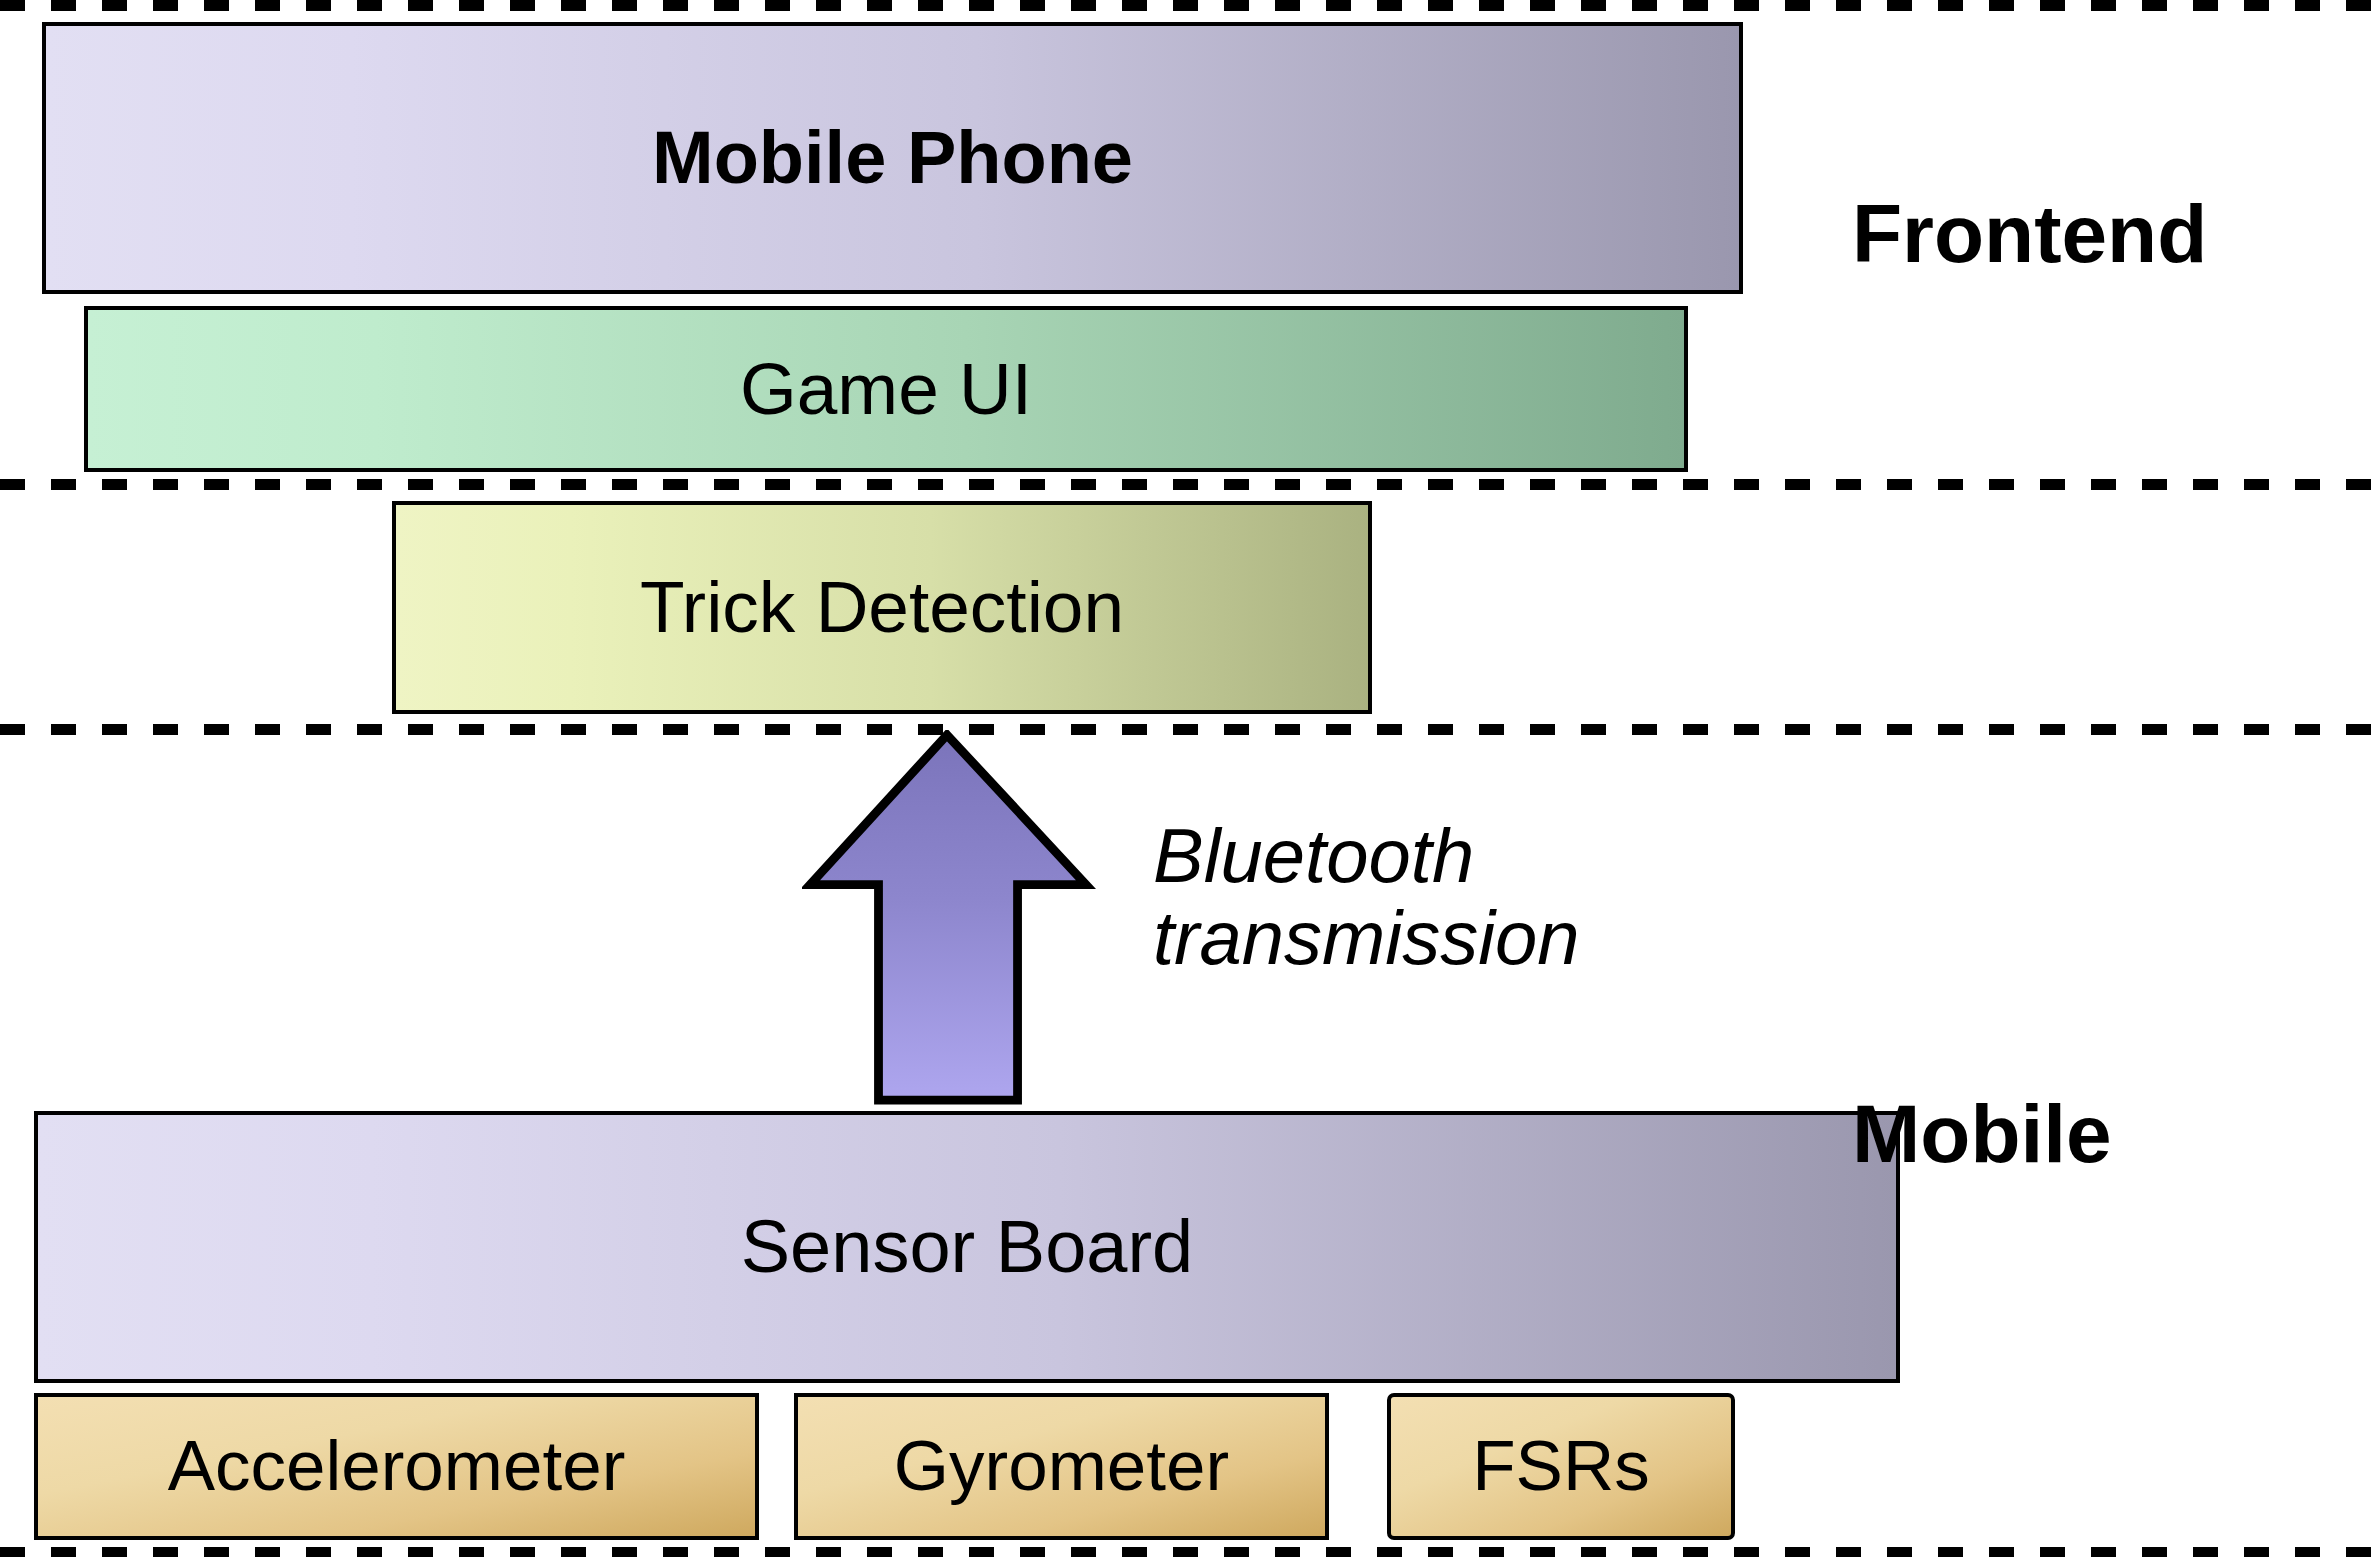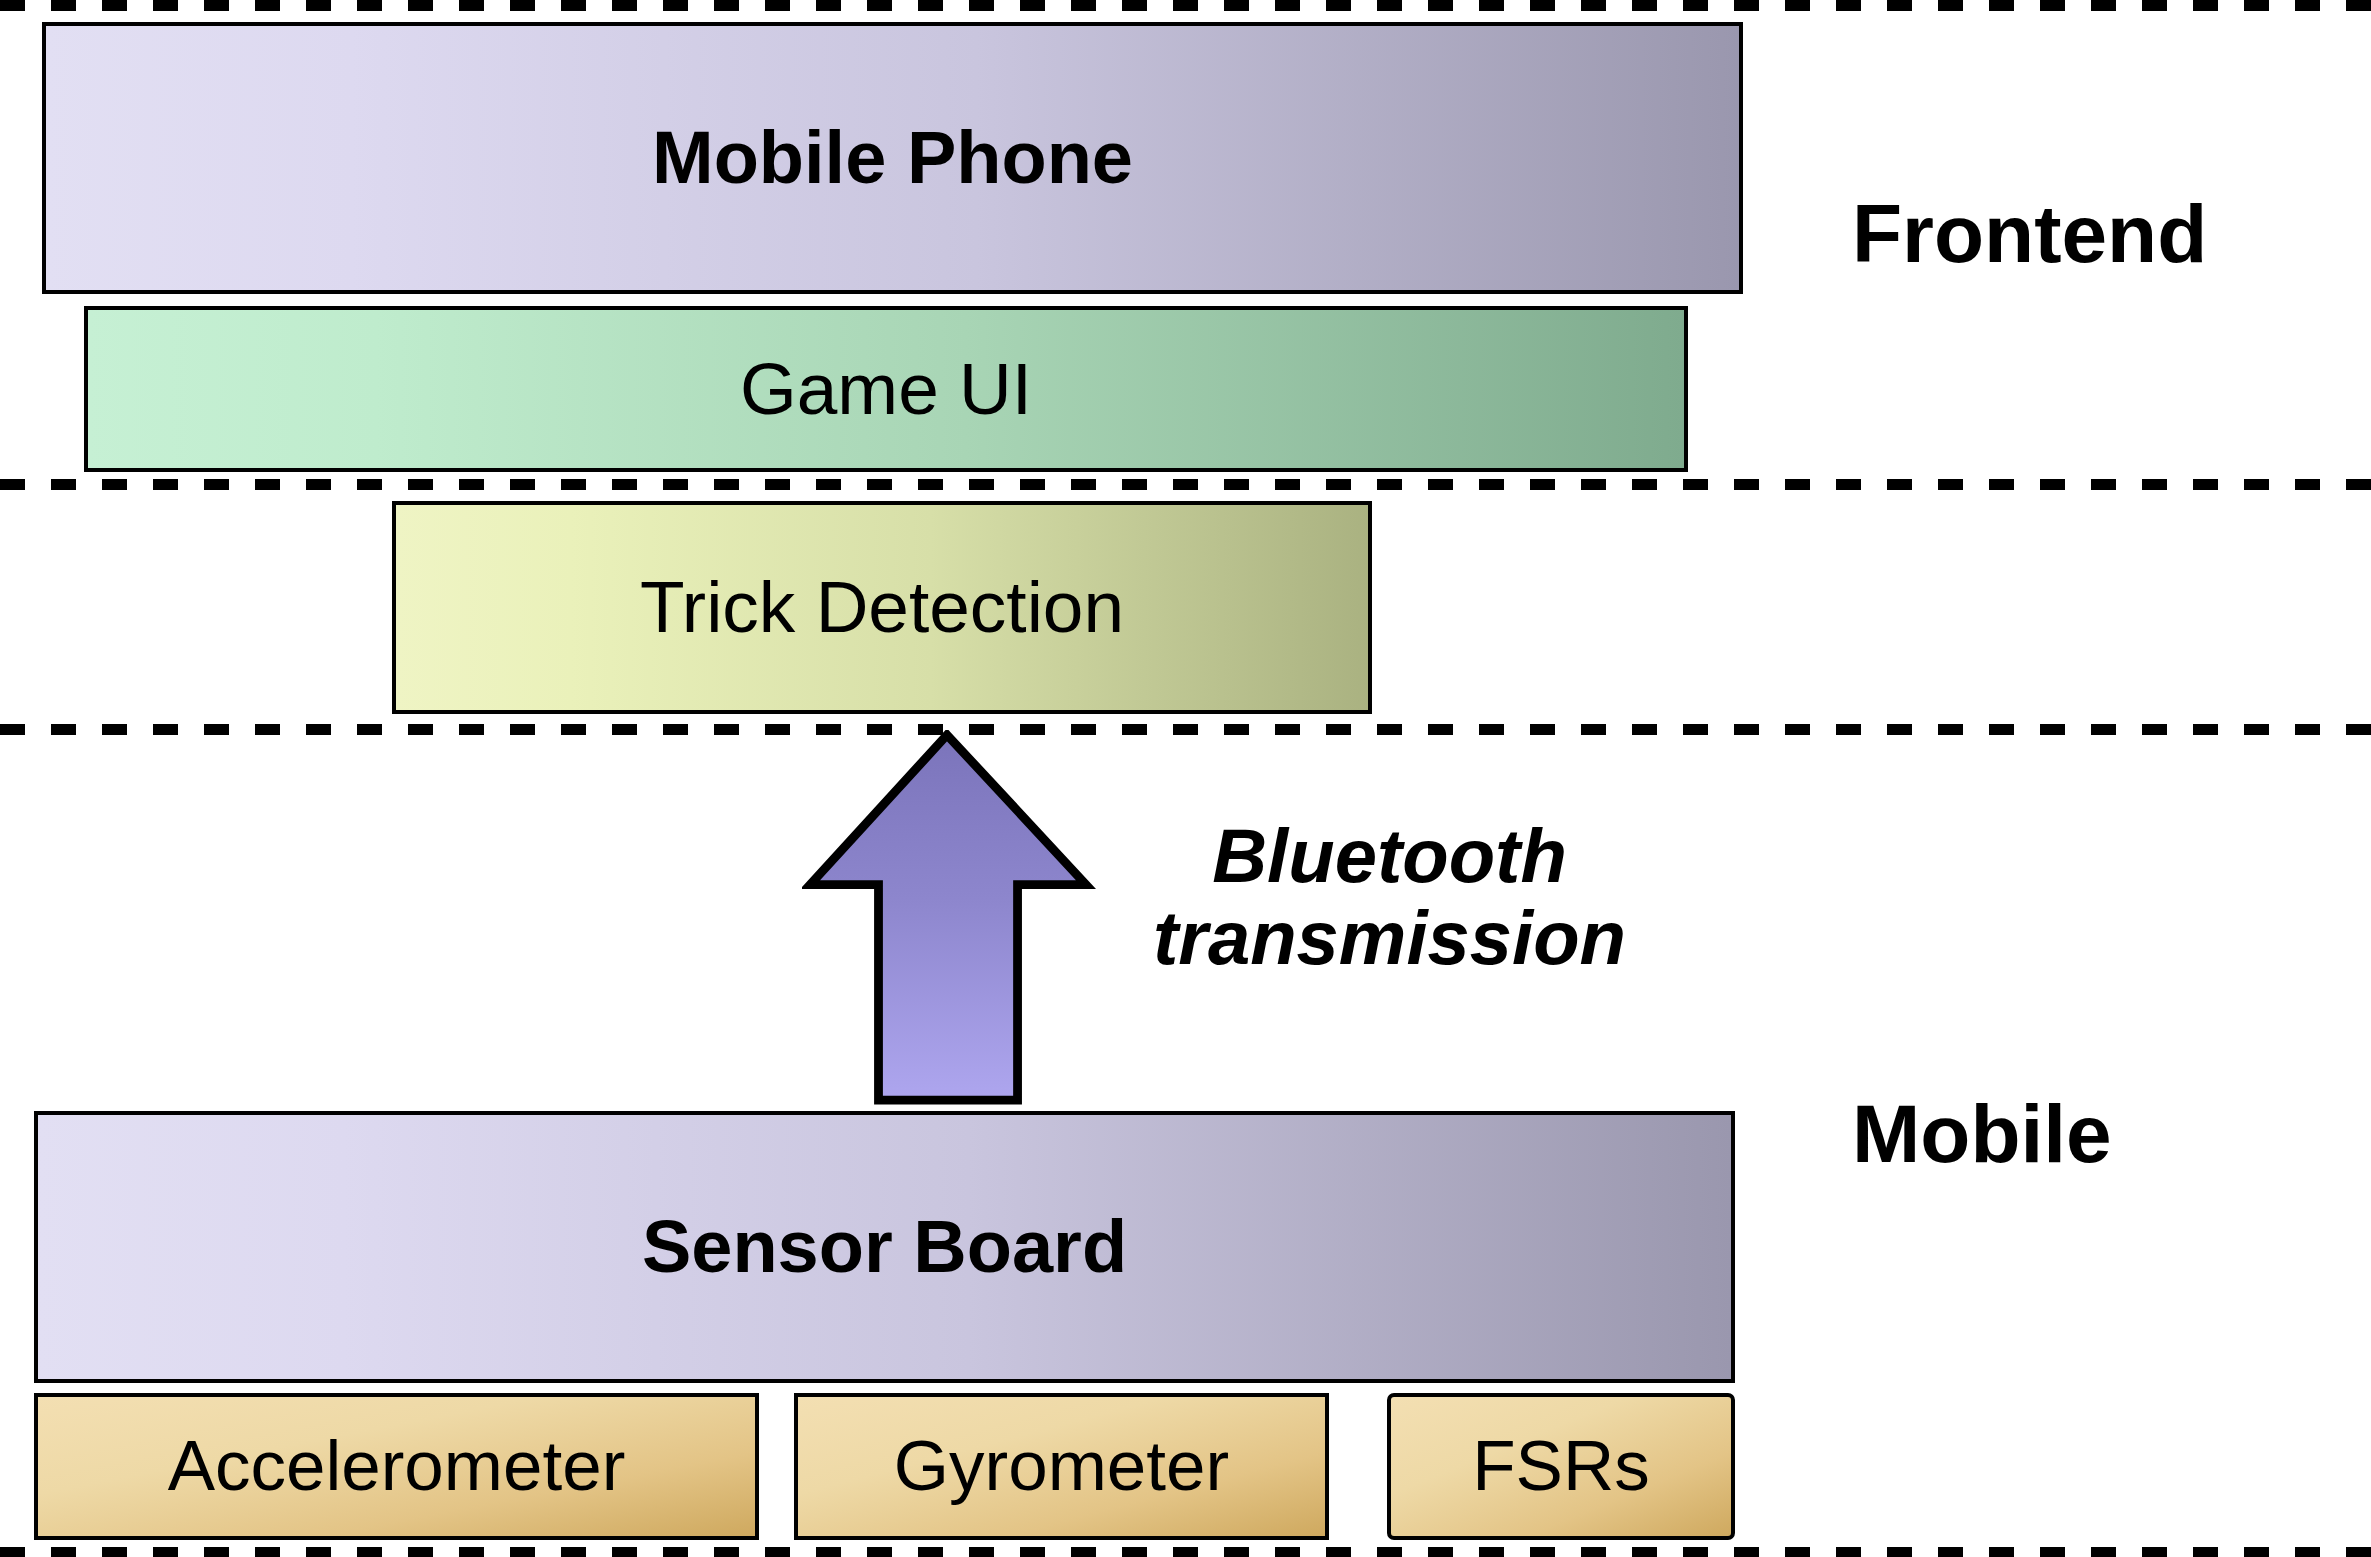--- a/index.html
+++ b/index.html
@@ -85,23 +85,23 @@
     font-weight: normal;
   }
   #box-trick-detection {
     left: 392px; top: 501px;
     width: 980px; height: 213px;
     font-size: 73px;
     font-weight: normal;
   }
   #box-sensor-board {
     left: 34px; top: 1111px;
-    width: 1701px; height: 272px;
+    width: 1866px; height: 272px;
     font-size: 74px;
-    font-weight: bold;
+    font-weight: normal;
   }
   #box-accelerometer {
     left: 34px; top: 1393px;
     width: 725px; height: 147px;
     font-size: 71px;
     font-weight: normal;
   }
   #box-gyrometer {
     left: 794px; top: 1393px;
     width: 535px; height: 147px;
@@ -128,23 +128,22 @@
   
   .annot {
     position: absolute;
     color: #000000;
     white-space: pre;
   }
   #label-bluetooth {
     left: 1153px; top: 815px;
     font-size: 76px;
     font-style: italic;
-    font-weight: bold;
+    font-weight: normal;
     line-height: 1.08;
-    text-align: center;
   }
 
   .layer-label {
     position: absolute;
     color: #000000;
     font-weight: bold;
     font-size: 82px;
     line-height: 1.02;
     white-space: pre;
   }

